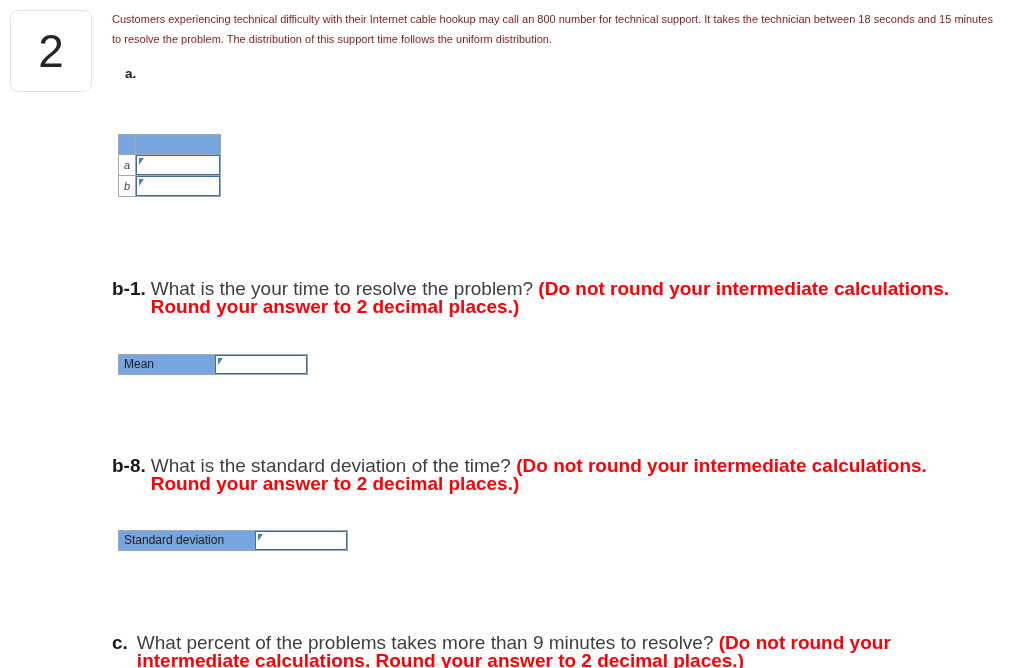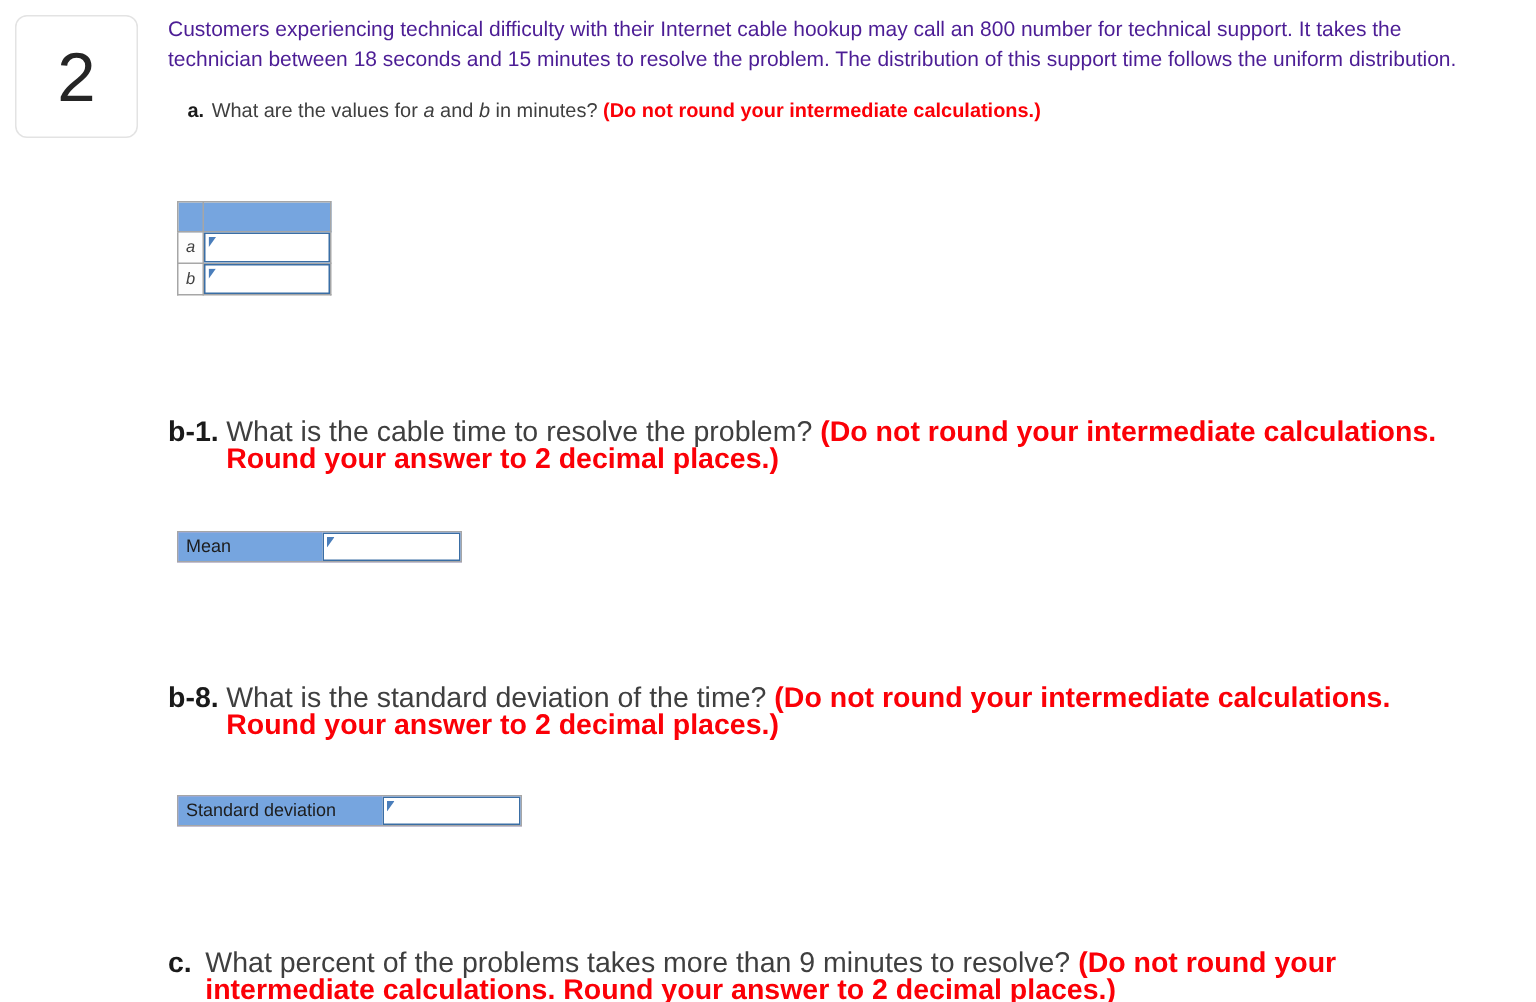--- a/index.html
+++ b/index.html
@@ -39,23 +39,23 @@
 
   
   .content {
     position: absolute;
     left: 112px;
     top: 0;
     width: 900px;
   }
 
   .stem {
-    font-size: 14px;
+    font-size: 11px;
     line-height: 19.5px;
-    color: #4c1d95;
+    color: #7f1d1d;
     padding-top: 10px;
     width: 888px;
   }
 
   .part {
     display: flex;
     font-size: 13.3px;
     line-height: 17.5px;
     color: #3f3f3f;
   }
@@ -140,21 +140,21 @@
   }
 
   
   .strip {
     position: absolute;
     display: flex;
     align-items: stretch;
     height: 21px;
     border: 1px solid #a6a6a6;
     box-sizing: border-box;
-    background: #c4b5fd;
+    background: #0369a1;
   }
   .strip-label {
     background: #76a5df;
     color: #1d1d1d;
     font-size: 12px;
     line-height: 19px;
     padding: 0 5px;
     box-sizing: border-box;
     display: flex;
     align-items: center;
@@ -192,21 +192,20 @@
 <div class="qnum-badge">
   <span class="num">2</span>
 </div>
 
 <div class="content">
 
   <div class="stem">Customers experiencing technical difficulty with their Internet cable hookup may call an 800 number for technical support. It takes the technician between 18 seconds and 15 minutes to resolve the problem. The distribution of this support time follows the uniform distribution.</div>
 
   <div class="part part-a">
     <span class="part-label">a.</span>
-    <span class="part-body"><span>What are the values for </span><span class="em">a</span><span> and </span><span class="em">b</span><span> in minutes? </span><span class="red-note">(Do not round your intermediate calculations.)</span></span>
   </div>
 
   <table class="ab-table">
     <tbody>
         <tr>
       <td class="ab-head-narrow"></td>
       <td class="ab-head-wide"></td>
     </tr>
     <tr>
       <td class="ab-rowlabel">a</td>
@@ -224,21 +223,21 @@
         </div>
       </td>
     </tr>
   </tbody>
     </table>
 
 </div>
 
 <div class="qblock" id="q-b1">
   <span class="part-label">b-1.</span>
-  <span class="part-body"><span>What is the cable time to resolve the problem? </span><span class="red-note">(Do not round your intermediate calculations. Round your answer to 2 decimal places.)</span></span>
+  <span class="part-body"><span>What is the your time to resolve the problem? </span><span class="red-note">(Do not round your intermediate calculations. Round your answer to 2 decimal places.)</span></span>
 </div>
 
 <div class="strip" id="strip-mean">
   <div class="strip-label">Mean</div>
   <div class="strip-input">
     <div class="inputbox">
       <span class="caret-mark"></span>
     </div>
   </div>
 </div>

